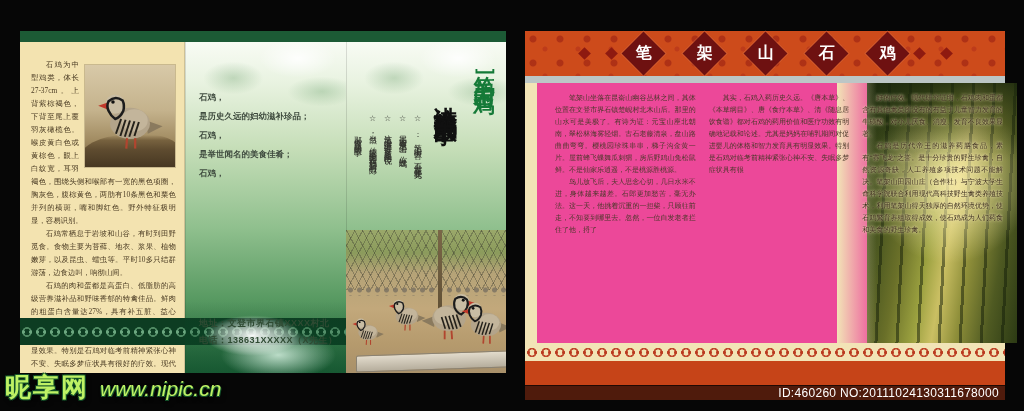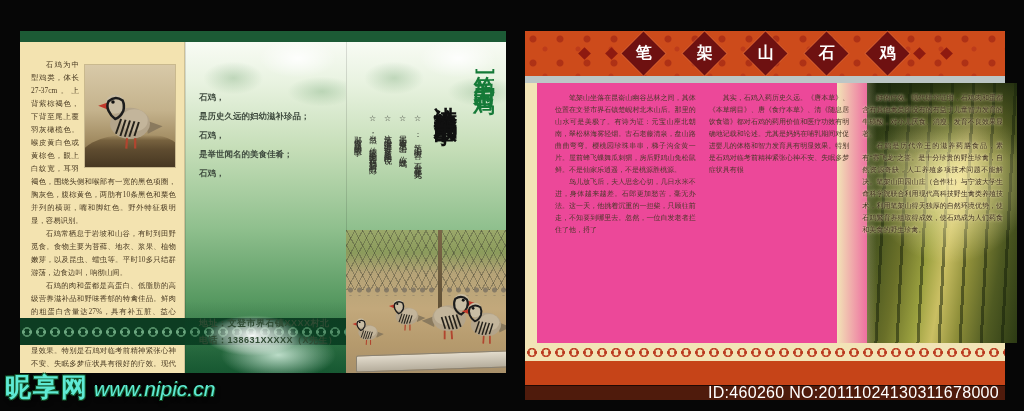--- a/index.html
+++ b/index.html
@@ -95,26 +95,26 @@
     font-family:"Liberation Serif","DejaVu Serif",serif;font-size:7px;line-height:12px;}
   .icol p{margin:0;text-indent:2em;}
   .icol.on-photo{color:#3a2d1c;text-shadow:0 0 2px rgba(242,228,182,.9),0 0 4px rgba(242,228,182,.7);}
   .chain-red{position:absolute;left:0;top:312px;width:100%;height:18px;background:#f2e4b6;
     background-image:
       radial-gradient(circle, rgba(186,56,30,.95) 1.3px, transparent 1.9px),
       radial-gradient(circle, transparent 2.8px, rgba(186,56,30,.9) 3.3px 4.4px, transparent 5px);
     background-size:7px 13px,14px 13px;background-repeat:repeat-x;background-position:0 center,0 center;}
   .orange-strip{position:absolute;left:0;top:330px;width:100%;height:24px;background:#c64418;}
   .maroon-strip{position:absolute;left:0;top:354px;width:100%;height:15px;background:#4f1b0c;
-    border-top:1px solid #200a04;color:#fff;font-size:16px;line-height:14px;text-align:right;
+    border-top:1px solid #200a04;color:#fff;font-size:12px;line-height:14px;text-align:right;
     padding-right:6px;box-sizing:border-box;letter-spacing:.3px;}
 
   
-  .nipic{position:absolute;left:5px;top:370px;z-index:9;display:flex;align-items:baseline;gap:5px;
-    color:#5eead4;white-space:nowrap;}
+  .nipic{position:absolute;left:5px;top:370px;z-index:9;display:flex;align-items:baseline;gap:11px;
+    color:#bef264;white-space:nowrap;}
   .nipic .zh{font-size:26px;font-weight:900;letter-spacing:2px;
     text-shadow:1px 1px 0 #14532a,-1px 1px 0 #14532a,1px -1px 0 #14532a,-1px -1px 0 #14532a,2px 3px 4px rgba(0,0,0,.6);}
   .nipic .url{font-size:21px;font-weight:normal;font-style:italic;
     text-shadow:1px 1px 0 #14532a,-1px 1px 0 #14532a,2px 3px 4px rgba(0,0,0,.6);}
 </style>
 </head>
 <body>
 
 <svg width="0" height="0" style="position:absolute">
   <symbol id="partridge" viewBox="0 0 100 100">

